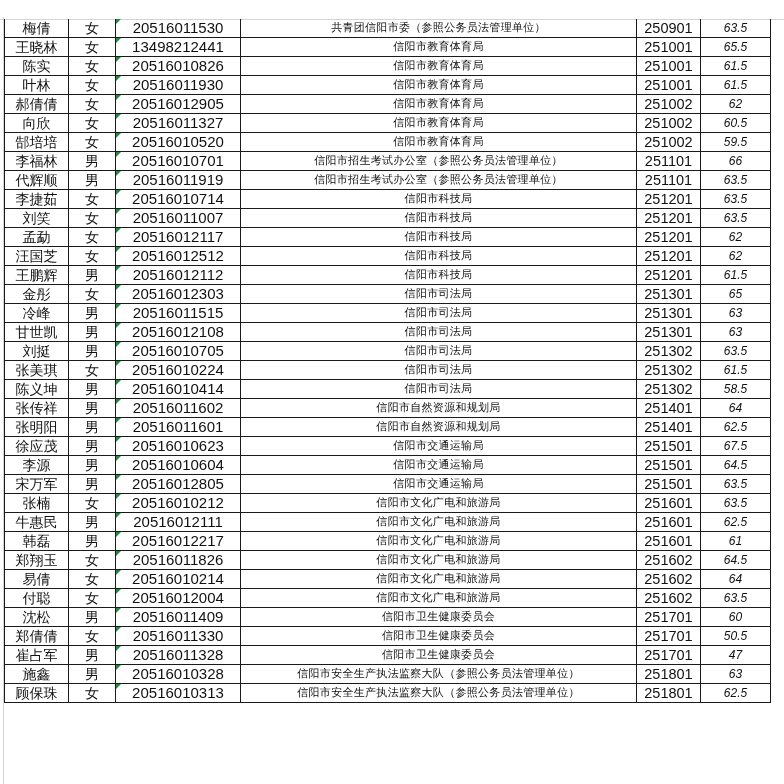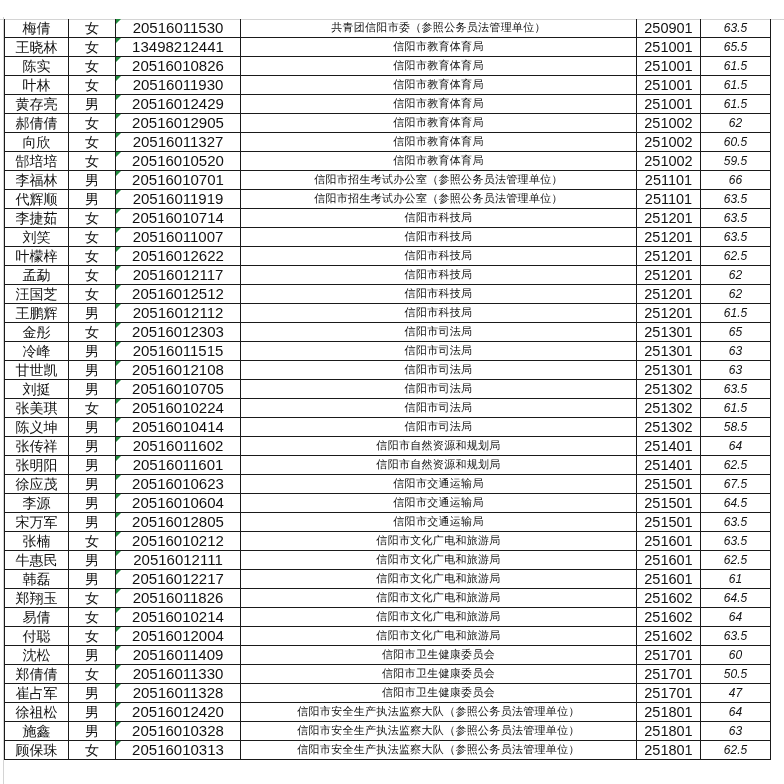--- a/index.html
+++ b/index.html
@@ -113,28 +113,20 @@
 
   <tr>
     <td class="c-name"><span>叶林</span></td>
     <td class="c-gender"><span>女</span></td>
     <td class="c-id"><span class="text-flag"></span><span>20516011930</span></td>
     <td class="c-unit"><span>信阳市教育体育局</span></td>
     <td class="c-pos"><span>251001</span></td>
     <td class="c-score"><span>61.5</span></td>
   </tr>
 
-  <tr>
-    <td class="c-name"><span>黄存亮</span></td>
-    <td class="c-gender"><span>男</span></td>
-    <td class="c-id"><span class="text-flag"></span><span>20516012429</span></td>
-    <td class="c-unit"><span>信阳市教育体育局</span></td>
-    <td class="c-pos"><span>251001</span></td>
-    <td class="c-score"><span>61.5</span></td>
-  </tr>
 
   <tr>
     <td class="c-name"><span>郝倩倩</span></td>
     <td class="c-gender"><span>女</span></td>
     <td class="c-id"><span class="text-flag"></span><span>20516012905</span></td>
     <td class="c-unit"><span>信阳市教育体育局</span></td>
     <td class="c-pos"><span>251002</span></td>
     <td class="c-score"><span>62</span></td>
   </tr>
 
@@ -186,28 +178,20 @@
 
   <tr>
     <td class="c-name"><span>刘笑</span></td>
     <td class="c-gender"><span>女</span></td>
     <td class="c-id"><span class="text-flag"></span><span>20516011007</span></td>
     <td class="c-unit"><span>信阳市科技局</span></td>
     <td class="c-pos"><span>251201</span></td>
     <td class="c-score"><span>63.5</span></td>
   </tr>
 
-  <tr>
-    <td class="c-name"><span>叶檬梓</span></td>
-    <td class="c-gender"><span>女</span></td>
-    <td class="c-id"><span class="text-flag"></span><span>20516012622</span></td>
-    <td class="c-unit"><span>信阳市科技局</span></td>
-    <td class="c-pos"><span>251201</span></td>
-    <td class="c-score"><span>62.5</span></td>
-  </tr>
 
   <tr>
     <td class="c-name"><span>孟勐</span></td>
     <td class="c-gender"><span>女</span></td>
     <td class="c-id"><span class="text-flag"></span><span>20516012117</span></td>
     <td class="c-unit"><span>信阳市科技局</span></td>
     <td class="c-pos"><span>251201</span></td>
     <td class="c-score"><span>62</span></td>
   </tr>
 
@@ -403,28 +387,20 @@
 
   <tr>
     <td class="c-name"><span>崔占军</span></td>
     <td class="c-gender"><span>男</span></td>
     <td class="c-id"><span class="text-flag"></span><span>20516011328</span></td>
     <td class="c-unit"><span>信阳市卫生健康委员会</span></td>
     <td class="c-pos"><span>251701</span></td>
     <td class="c-score"><span>47</span></td>
   </tr>
 
-  <tr>
-    <td class="c-name"><span>徐祖松</span></td>
-    <td class="c-gender"><span>男</span></td>
-    <td class="c-id"><span class="text-flag"></span><span>20516012420</span></td>
-    <td class="c-unit"><span>信阳市安全生产执法监察大队（参照公务员法管理单位）</span></td>
-    <td class="c-pos"><span>251801</span></td>
-    <td class="c-score"><span>64</span></td>
-  </tr>
 
   <tr>
     <td class="c-name"><span>施鑫</span></td>
     <td class="c-gender"><span>男</span></td>
     <td class="c-id"><span class="text-flag"></span><span>20516010328</span></td>
     <td class="c-unit"><span>信阳市安全生产执法监察大队（参照公务员法管理单位）</span></td>
     <td class="c-pos"><span>251801</span></td>
     <td class="c-score"><span>63</span></td>
   </tr>
 

